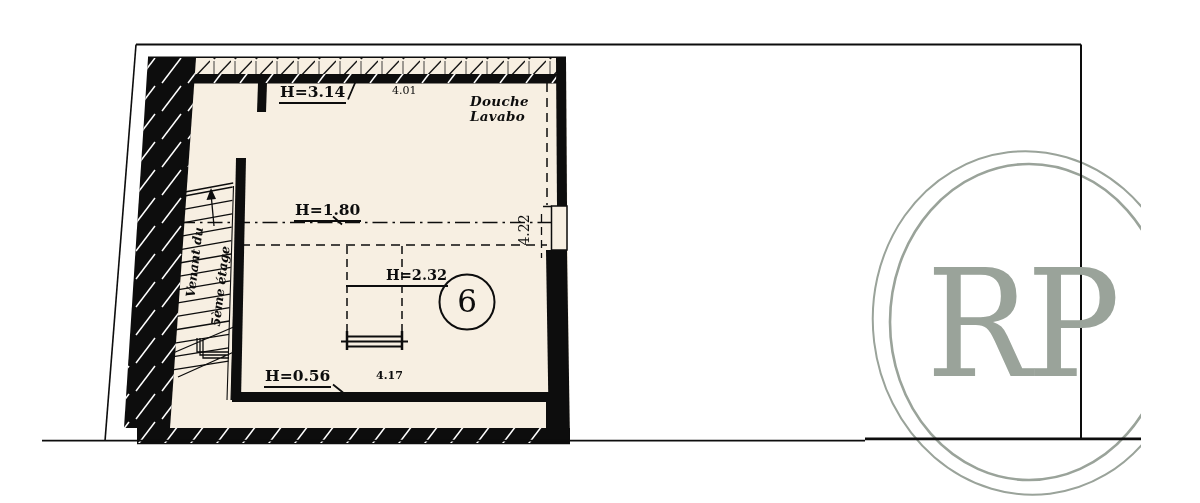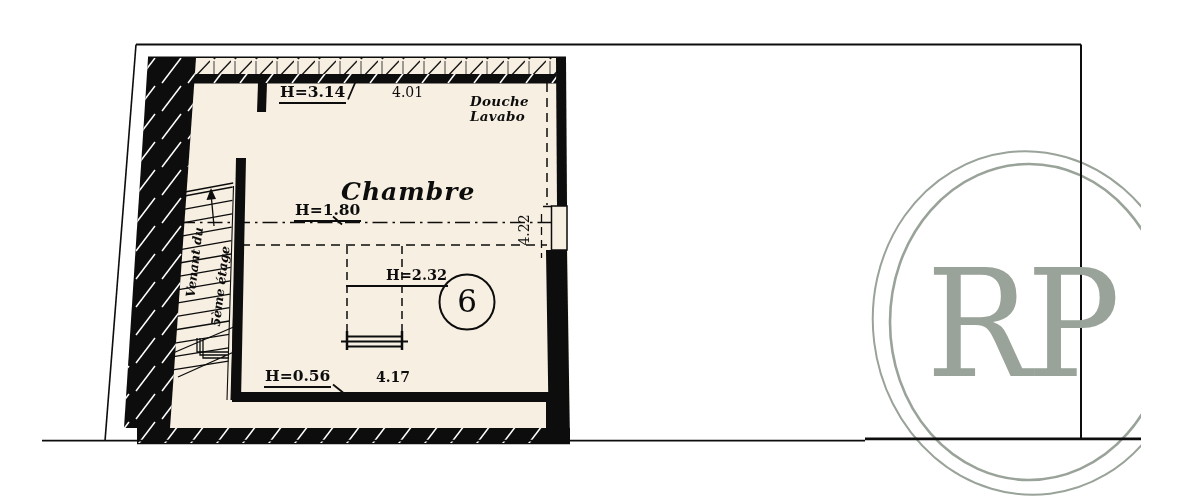--- a/index.html
+++ b/index.html
@@ -2,21 +2,21 @@
 <html><head>
 <meta charset="utf-8">
 <style>
   html,body{margin:0;padding:0;background:#ffffff;}
   #stage{position:relative;width:1141px;height:503px;background:#ffffff;overflow:hidden;
          font-family:"DejaVu Serif", serif;color:#0d0d0d;}
   #drawing{position:absolute;left:0;top:0;}
   .txt{position:absolute;white-space:nowrap;line-height:1;}
   .dim{font-weight:bold;font-size:15.5px;border-bottom:2.4px solid #0d0d0d;padding:0 1px 2px 1px;}
   .dim.sm{font-size:14.5px;}
-  .num{font-size:14px;}
+  .num{font-size:11px;}
   .blabel{font-weight:bold;font-style:italic;font-size:13.5px;width:77px;text-align:left;letter-spacing:.3px;}
   .room{font-weight:bold;font-style:italic;font-size:25px;letter-spacing:1px;}
   .stairtxt{font-weight:bold;font-style:italic;font-size:12.5px;transform:rotate(-83deg);transform-origin:center;text-align:center;}
   .vdim{font-size:14px;width:44px;height:16px;text-align:center;transform:rotate(-90deg);transform-origin:center;}
   .badge6{width:30px;text-align:center;font-size:31px;}
   .monogram{width:310px;height:170px;text-align:center;line-height:168px;font-size:150px;
             color:#9aa39a;letter-spacing:-5px;transform:scaleX(0.93);transform-origin:center;}
 </style>
 </head>
 <body>
@@ -100,21 +100,20 @@
       <line x1="1081" y1="44.5" x2="1081" y2="438" stroke-width="2"></line>
       <line x1="42" y1="440.6" x2="865" y2="440.6" stroke-width="1.6"></line>
       <line x1="865" y1="438.8" x2="1152" y2="438.8" stroke-width="2.8"></line>
     </g>
   </svg>
 
   <div class="txt dim" style="left:279px;top:84px;">H=3.14</div>
   <div class="txt num" style="left:392px;top:85px;">4.01</div>
   <div class="txt blabel" style="left:470px;top:95px;">Douche</div>
   <div class="txt blabel" style="left:470px;top:110px;">Lavabo</div>
-  <div class="txt room" style="left:341px;top:179px;">Chambre</div>
   <div class="txt dim" style="left:264px;top:202px;margin-left:30px;">H=1.80</div>
   <div class="txt vdim" style="left:503px;top:222px;">4.22</div>
   <div class="txt dim sm" style="left:346px;top:268px;padding-left:40px;">H=2.32</div>
   <div class="txt badge6" style="left:452px;top:286px;">6</div>
   <div class="txt dim" style="left:264px;top:368px;">H=0.56</div>
   <div class="txt num" style="left:376px;top:370px;font-weight:bold;">4.17</div>
   <div class="txt stairtxt" style="left:149px;top:256px;width:92px;">Venant du</div>
   <div class="txt stairtxt" style="left:169px;top:280px;width:104px;">5ème étage</div>
   <div class="txt monogram" style="left:866px;top:240px;">RP</div>
 

